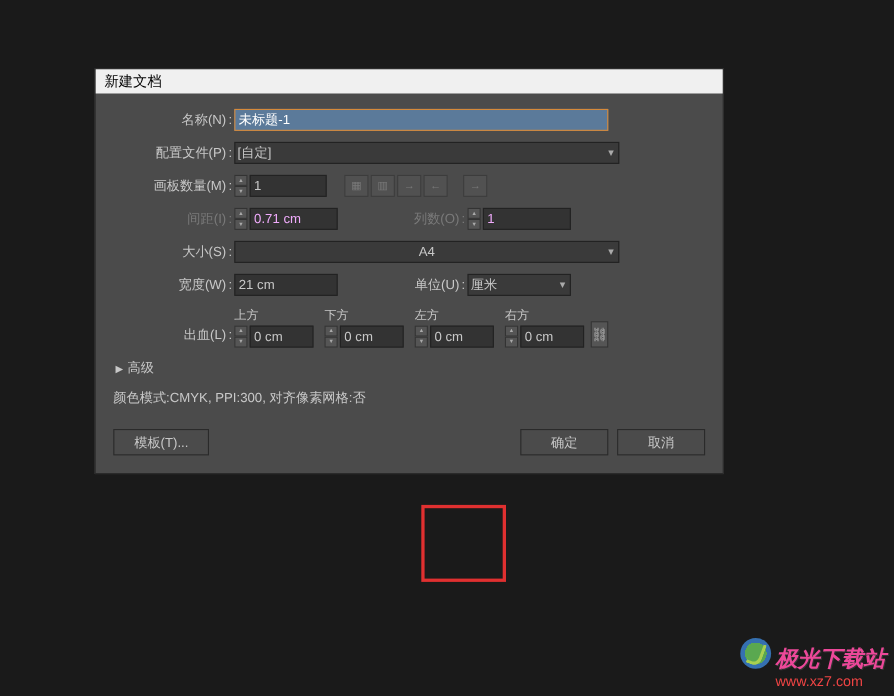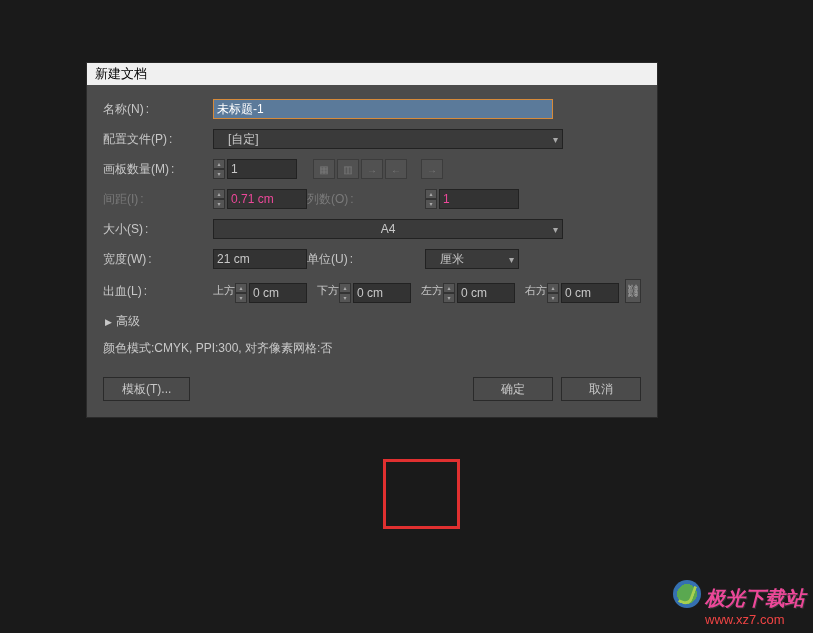--- a/index.html
+++ b/index.html
@@ -31,52 +31,52 @@
   }
   .content {
     padding: 14px 16px 10px 16px;
   }
   .row {
     display: flex;
     align-items: center;
     margin-bottom: 10px;
   }
   .label {
-    text-align: left;
+    text-align: right;
     padding-right: 0;
     color: #c8c8c8;
   }
   .label.dim { color: #7a7a7a; }
   .colon { padding: 0 2px; }
   .text-input {
     background: #333333;
     border: 1px solid #222;
     color: #c8c8c8;
     padding: 2px 3px;
     height: 20px;
     font-size: 12px;
     font-family: inherit;
   }
   .text-input.highlighted {
     background: #5b7a9a;
     color: #fff;
     border: 1px solid #d68a3a;
   }
   .text-input.dim {
-    color: #ec4899;
+    color: #f0abfc;
   }
   .select {
     background: #3a3a3a;
     border: 1px solid #222;
     color: #c8c8c8;
     height: 20px;
     position: relative;
     display: flex;
     align-items: center;
-    padding: 0 14px;
+    padding: 0 2px;
     cursor: pointer;
   }
   .select::after {
     content: "▾";
     position: absolute;
     right: 4px;
     font-size: 10px;
     color: #aaa;
   }
   .spinner {
@@ -133,21 +133,21 @@
     display: inline-flex;
     align-items: center;
     justify-content: center;
     margin-left: 4px;
     cursor: pointer;
     color: #bbb;
     font-size: 12px;
   }
   .bleed-group {
     display: flex;
-    flex-direction: row;
+    flex-direction: column;
     margin-right: 10px;
   }
   .bleed-label {
     font-size: 11px;
     color: #c8c8c8;
     margin-bottom: 2px;
     text-align: left;
   }
   .bleed-row { display: flex; align-items: center; }
   .disclosure {

